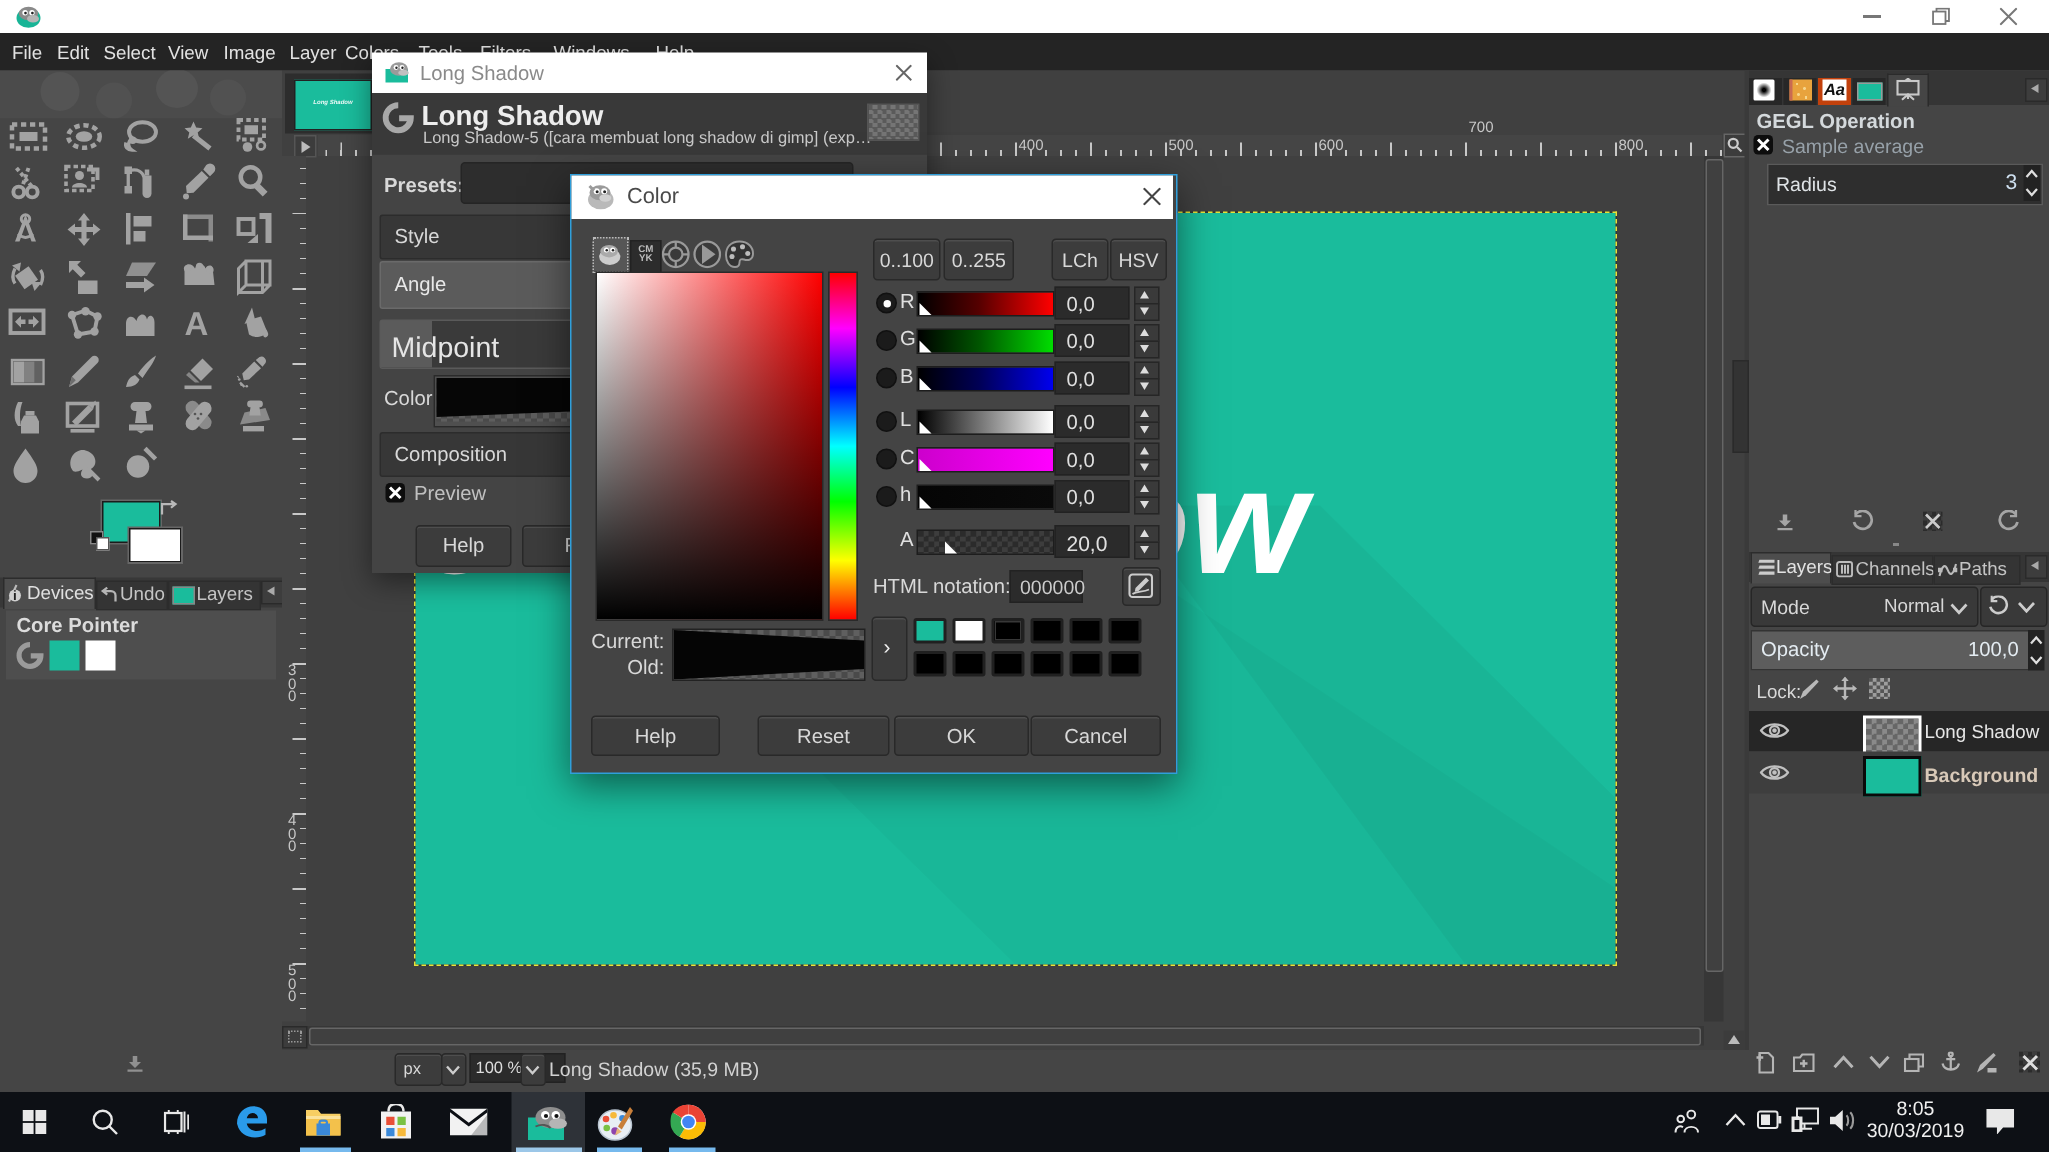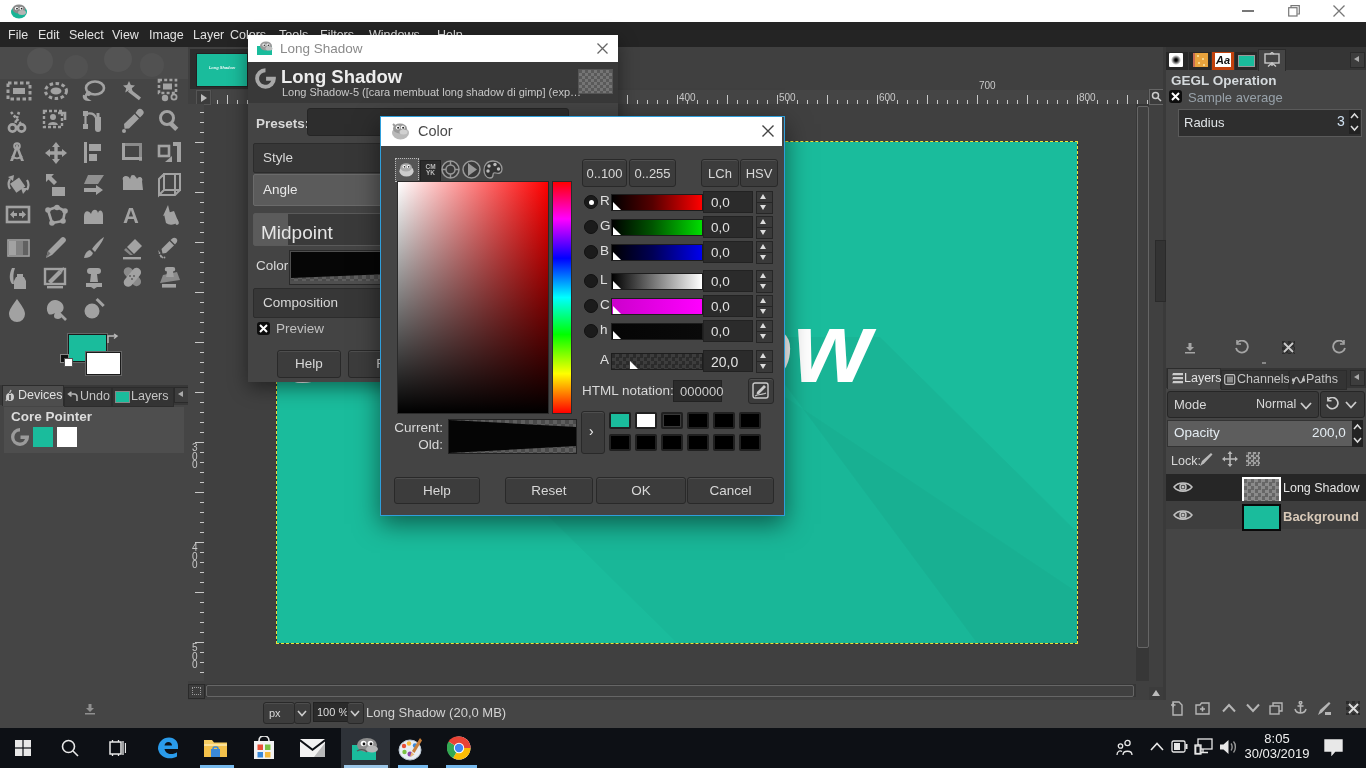--- a/index.html
+++ b/index.html
@@ -390,29 +390,29 @@
 
 <div class="abs" style="left:188px;top:700px;width:978px;height:26px;background:#454545;"></div>
 <div class="abs btn" style="left:263px;top:702px;width:30px;height:20px;font-size:11px;">
       <span style="position:absolute;left:5px;top:4px;">px</span>
     </div>
 <div class="abs btn" style="left:294px;top:702px;width:15px;height:20px;">
       <svg style="position:absolute;left:2px;top:7px" width="10" height="7" viewBox="0 0 10 7" fill="none" stroke="#ccc" stroke-width="1.6">
         <path d="M1 1 L5 5.5 L9 1"></path>
       </svg>
     </div>
-<div class="abs" style="left:313px;top:702px;width:34px;height:18px;background:#2b2b2b;border:1px solid #222;color:#ddd;font-size:11px;white-space:nowrap;">
+<div class="abs" style="left:313px;top:702px;width:34px;height:18px;background:#2b2b2b;border:1px solid #222;color:#ddd;font-size:11px;white-space:nowrap;padding-left:28px;">
       <span style="position:absolute;left:3px;top:3px;">100 %</span>
     </div>
 <div class="abs btn" style="left:347px;top:702px;width:15px;height:20px;">
       <svg style="position:absolute;left:2px;top:7px" width="10" height="7" viewBox="0 0 10 7" fill="none" stroke="#ccc" stroke-width="1.6">
         <path d="M1 1 L5 5.5 L9 1"></path>
       </svg>
     </div>
-<div class="abs" style="left:366px;top:705px;font-size:13px;color:#d2d2d2;">Long Shadow (20,0 MB)</div>
+<div class="abs" style="left:366px;top:705px;font-size:13px;color:#d2d2d2;">Long Shadow (35,9 MB)</div>
 
 <div class="abs" style="left:1166px;top:47px;width:200px;height:679px;background:#454545;"></div>
 
 <div class="abs" style="left:1166px;top:47px;width:200px;height:23px;background:#353535;"></div>
 <div class="abs" style="left:1166px;top:52px;width:22px;height:18px;background:#272727;">
       <div style="position:absolute;left:3px;top:1px;width:14px;height:14px;background:#fff;border-radius:1px;">
         <div style="position:absolute;left:2px;top:2px;width:10px;height:10px;background:radial-gradient(circle,#000 15%,rgba(0,0,0,0) 70%);"></div>
       </div>
     </div>
 <div class="abs" style="left:1189px;top:52px;width:22px;height:18px;background:#272727;">
@@ -508,21 +508,21 @@
         <path d="M3 3 A 6 6 0 1 1 2 8"></path>
         <path d="M3 0 V4 H7" stroke-width="1.5"></path>
       </svg>
       <svg style="position:absolute;left:24px;top:9px" width="12" height="8" viewBox="0 0 12 8" fill="none" stroke="#ccc" stroke-width="1.8">
         <path d="M1 1 L6 6.5 L11 1"></path>
       </svg>
     </div>
 
 <div class="abs" style="left:1167px;top:420px;width:184px;height:25px;background:#5d5d5d;border:1px solid #333;"></div>
 <div class="abs" style="left:1174px;top:425px;font-size:13.5px;color:#e4ecf2;">Opacity</div>
-<div class="abs" style="left:1312px;top:425px;font-size:13.5px;color:#e4ecf2;">200,0</div>
+<div class="abs" style="left:1312px;top:425px;font-size:13.5px;color:#e4ecf2;">100,0</div>
 <div class="abs" style="left:1352px;top:420px;width:11px;height:27px;background:#222;">
       <svg style="position:absolute;left:1px;top:3px" width="9" height="21" viewBox="0 0 9 21" fill="none" stroke="#ddd" stroke-width="1.5">
         <path d="M1 6 L4.5 2 L8 6 M1 15 L4.5 19 L8 15"></path>
       </svg>
     </div>
 
 <div class="abs" style="left:1171px;top:454px;font-size:12.5px;color:#d8d8d8;">Lock:</div>
 <svg class="abs" style="left:1199px;top:452px" width="14" height="15" viewBox="0 0 14 15">
       <path d="M1 14 L3 9 L12 1 L13.5 2.5 L5 11.5 Z" fill="#b9b9b9"></path>
     </svg>

